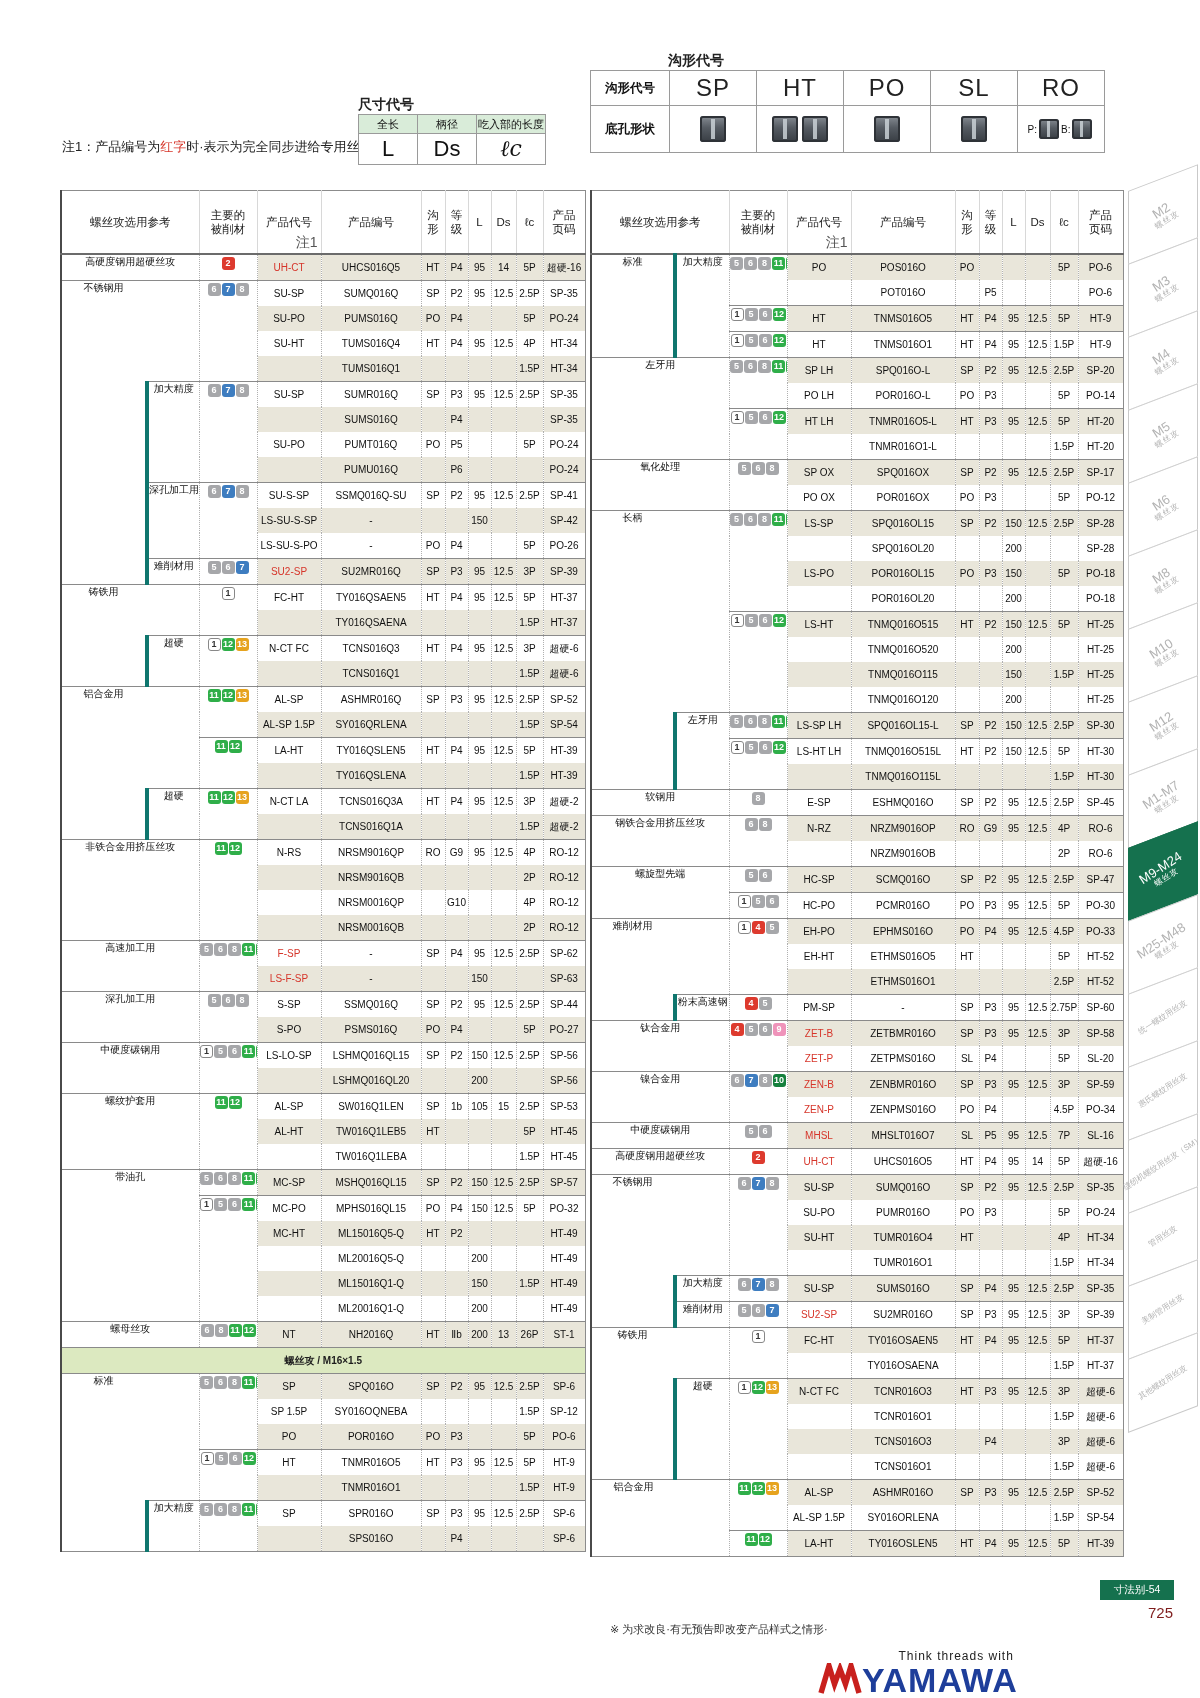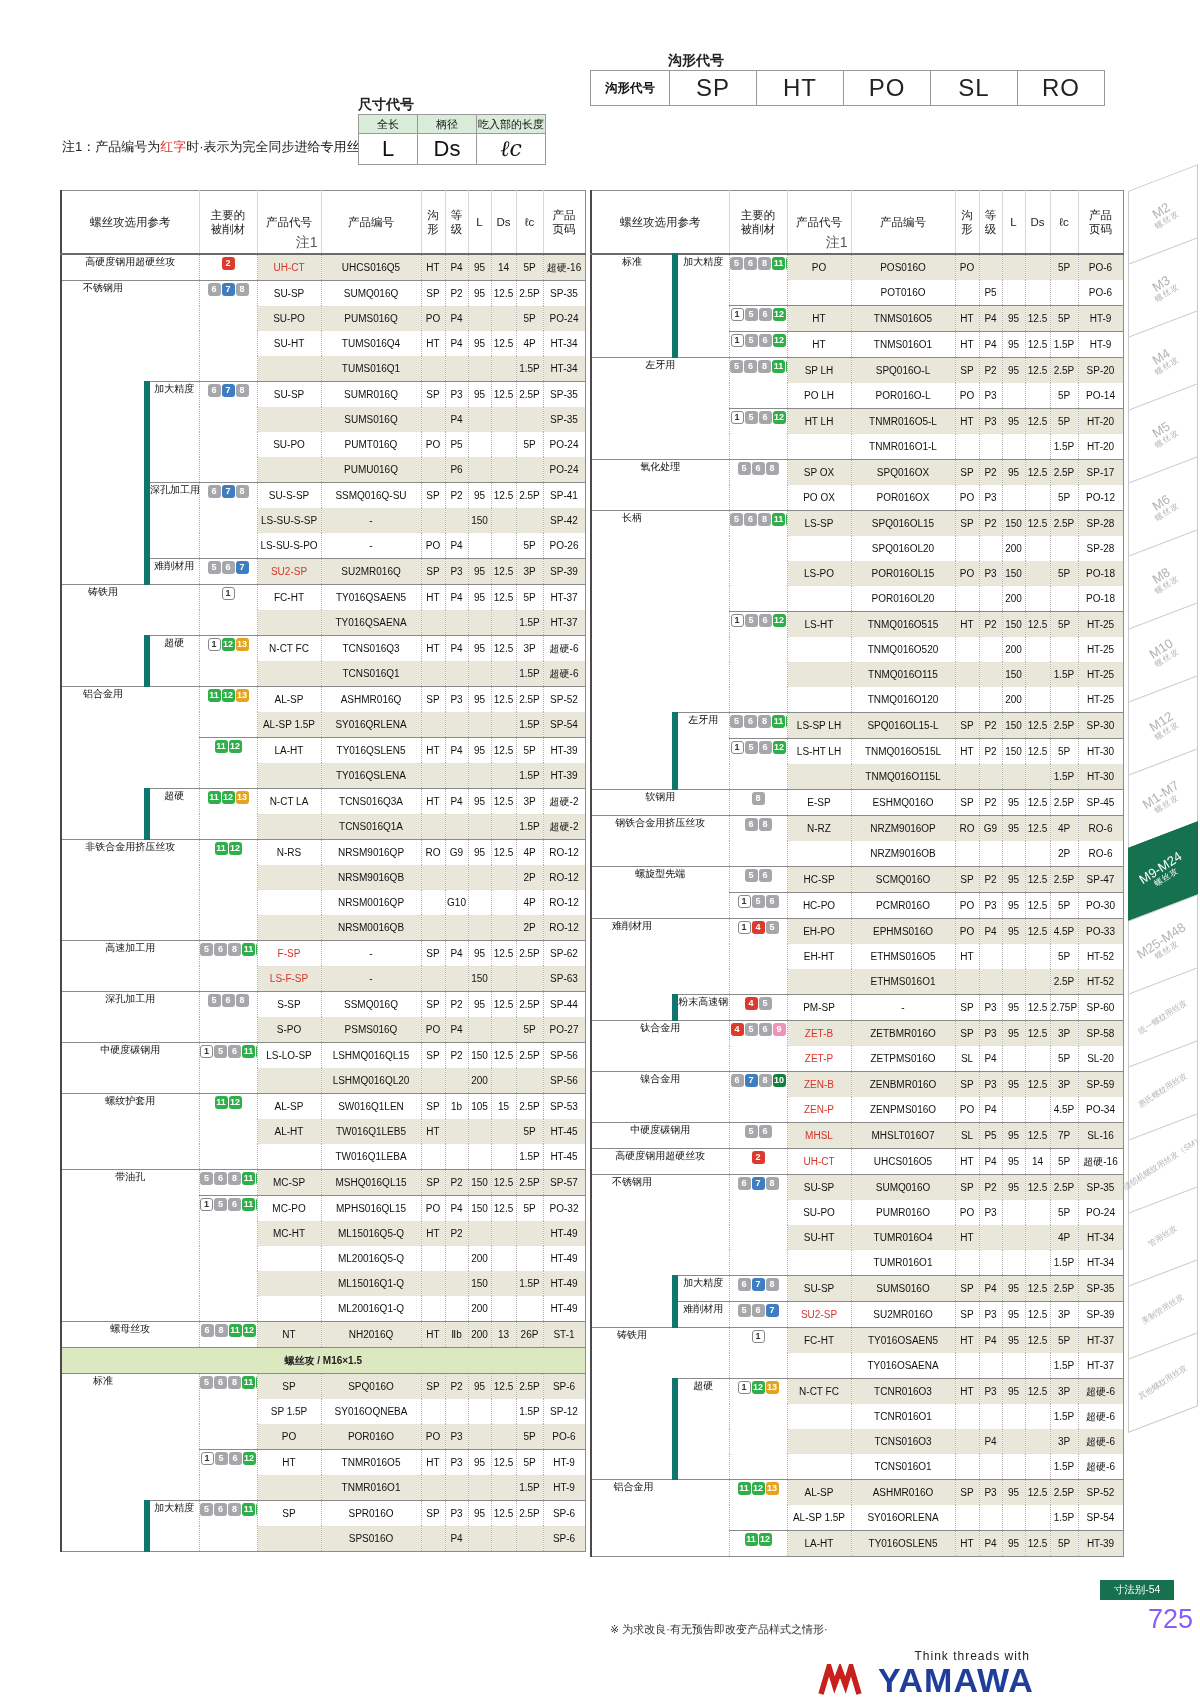--- a/index.html
+++ b/index.html
@@ -29,21 +29,21 @@
   table.main{border-collapse:collapse;table-layout:fixed;background:#fff;position:absolute;
              border:1px solid #8c8c8c;border-left:2px solid #4a4a4a}
   table.main th{border-bottom:2px solid #6b6b6b;border-left:1px solid #d8d8d8;background:#fff;
                 font-weight:normal;font-size:11.5px;color:#222;height:62px;padding:0;
                 white-space:pre-line;position:relative;line-height:1.25}
   table.main th:first-child{border-left:none}
   table.main tr{height:25px}
   table.main td{font-size:10px;text-align:center;padding:0;height:25px;overflow:hidden;white-space:nowrap}
   td.g{text-align:left;vertical-align:top;padding:4px 1px 0 5px;font-size:12px;background:#fff}
   td.s{text-align:left;vertical-align:top;padding:4px 0 0 4px;font-size:11.5px;background:#fff}
-  td.s.lbl{border-left:6px solid #0f766e}
+  td.s.lbl{border-left:4px solid #0f766e}
   td.m{vertical-align:top;padding-top:4px;background:#fff;border-left:1px dotted #b0b0b0;line-height:15px}
   td.d{border-left:1px dotted #b0b0b0}
   td.code{text-align:left;padding-left:4px}
   td.pg{font-size:9.5px}
   tr.alt td.d{background:#e9e6da}
   tr.gs td{border-top:1px solid #8a8a8a}
   tr.ss td{border-top:1px solid #8a8a8a}
   tr.ms td{border-top:1px solid #8a8a8a}
   tr.banner-row{height:56px}
   td.banner{background:#dce9c0;font-size:27px;font-weight:bold;text-align:left;
@@ -62,25 +62,25 @@
   .stab .t{transform:skewY(21deg) rotate(-33deg);color:#b3b3b3;font-size:13px;text-align:center;
            line-height:1.05;white-space:nowrap}
   .stab .t small{font-size:8px;display:block;letter-spacing:1px}
   .stab.cat .t{font-size:8px}
   .stab.active{background:#15714e;border-color:#15714e}
   .stab.active .t{color:#fff}
   
   #disclaimer{font-size:11px;color:#333}
   #logo-block{text-align:right}
   #tagline{font-size:12px;color:#222;letter-spacing:1px;margin-right:4px}
-  #brandline{display:flex;align-items:center;gap:16px}
+  #brandline{display:flex;align-items:flex-start;gap:0}
   #brand-text{font-size:34px;font-weight:bold;color:#1e3e9a;letter-spacing:1px;line-height:1}
   #corner-tab{background:#15714e;color:#fff;font-size:10.5px;width:74px;height:20px;
               display:flex;align-items:center;justify-content:center}
-  #page-num{font-size:27px;color:#8b5cf6}
+  #page-num{font-size:15px;color:#7f1d1d}
 </style>
 </head>
 <body>
 
 <div id="note1" class="abs" style="left:62px;top:138px">
   <span>注1：产品编号为</span><span class="redtx">红字</span><span>时·表示为完全同步进给专用丝攻·</span>
 </div>
 
 <div class="abs tbl-title" style="left:358px;top:96px">尺寸代号</div>
 <table class="mini abs" style="left:358px;top:114px;width:184px">
@@ -102,20 +102,28 @@
 <table class="mini abs" style="left:590px;top:70px;width:515px">
   <tbody>
   <tr>
     <td class="glab">沟形代号</td>
     <td class="bigcode">SP</td>
     <td class="bigcode">HT</td>
     <td class="bigcode">PO</td>
     <td class="bigcode">SL</td>
     <td class="bigcode">RO</td>
   </tr>
+  <tr>
+    <td class="glab">底孔形状</td>
+    <td class="holes"><span class="hole"></span></td>
+    <td class="holes"><span class="hole"></span><span class="hole"></span></td>
+    <td class="holes"><span class="hole"></span></td>
+    <td class="holes"><span class="hole"></span></td>
+    <td class="holes"><span class="pbl">P:</span><span class="hole sm"></span><span class="pbl">B:</span><span class="hole sm"></span></td>
+  </tr>
 </tbody>
   </table>
 
 <table class="main" id="left-table" style="left:60px;top:190px;width:524px">
   <colgroup>
     <col style="width:86px">
       <col style="width:52px">
       <col style="width:58px">
       <col style="width:64px">
     <col style="width:100px">

